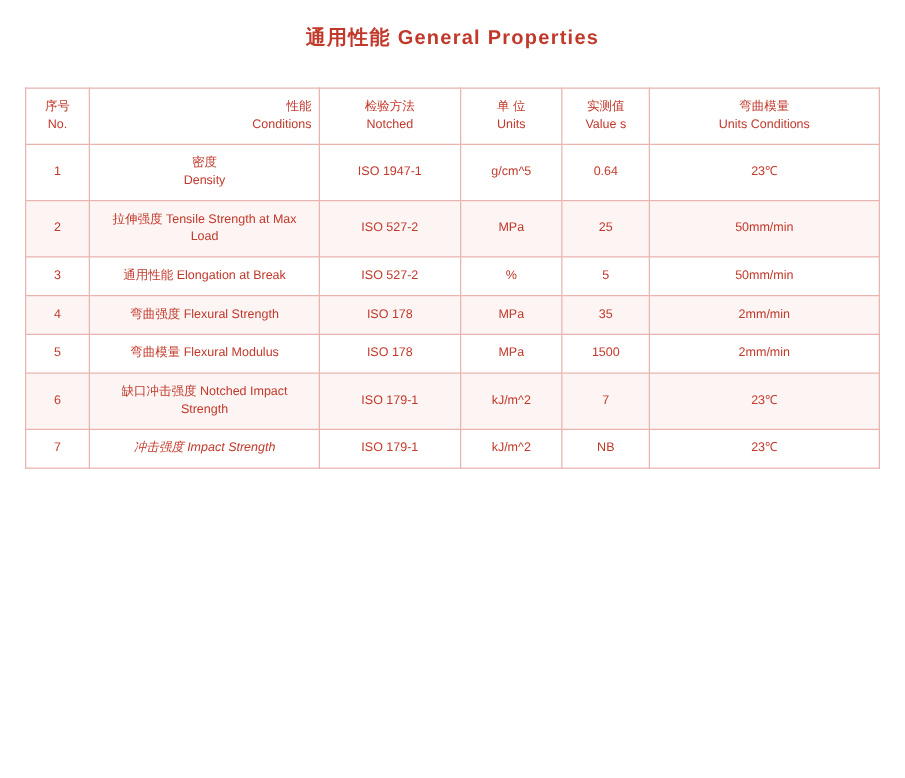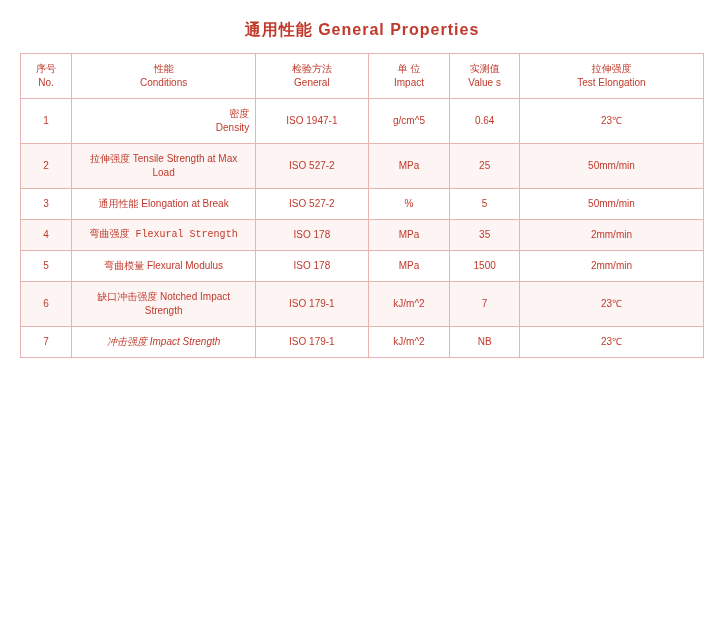--- a/index.html
+++ b/index.html
@@ -21,21 +21,21 @@
 
     .table-container {
       width: 684px;
     }
 
     .table-title {
       text-align: center;
       color: #c0392b;
       font-size: 16px;
       font-weight: bold;
-      margin-bottom: 12px;
+      margin-bottom: 29px;
       letter-spacing: 1px;
     }
 
     table {
       width: 100%;
       border-collapse: collapse;
       color: #c0392b;
       font-size: 10px;
     }
 
@@ -58,21 +58,21 @@
 
     tbody tr {
       background: #fff;
     }
 
     tbody tr:nth-child(even) {
       background: #fdf5f4;
     }
 
     .col-no { width: 50px; }
-    .col-prop { width: 180px; }
+    .col-prop { width: 180px; text-align: right; }
     .col-method { width: 110px; }
     .col-units { width: 80px; }
     .col-values { width: 68px; }
     .col-conditions { width: 180px; }
   </style>
 </head>
 <body>
 
 <div class="table-container">
   <div class="table-title">通用性能  General Properties</div>
@@ -82,40 +82,40 @@
         <th class="col-no">
           <div>序号</div>
           <div>No.</div>
         </th>
         <th class="col-prop">
           <div>性能</div>
           <div>Conditions</div>
         </th>
         <th class="col-method">
           <div>检验方法</div>
-          <div>General</div>
+          <div>Notched</div>
         </th>
         <th class="col-units">
           <div>单  位</div>
-          <div>Impact</div>
+          <div>Units</div>
         </th>
         <th class="col-values">
           <div>实测值</div>
           <div>Value s</div>
         </th>
         <th class="col-conditions">
-          <div>拉伸强度</div>
-          <div>Test Elongation</div>
+          <div>弯曲模量</div>
+          <div>Units Conditions</div>
         </th>
       </tr>
     </thead>
     <tbody id="table-body">
     <tr>
           <td>1</td>
-          <td style="white-space: pre-line; text-align: right;">密度
+          <td style="white-space: pre-line;">密度
 Density</td>
           <td>ISO 1947-1</td>
           <td>g/cm^5</td>
           <td>0.64</td>
           <td>23℃</td>
         </tr>
         <tr>
           <td>2</td>
           <td style="white-space: pre-line;">拉伸强度 Tensile Strength at Max Load</td>
           <td>ISO 527-2</td>
@@ -126,21 +126,21 @@
         <tr>
           <td>3</td>
           <td style="white-space: pre-line;">通用性能 Elongation at Break</td>
           <td>ISO 527-2</td>
           <td>%</td>
           <td>5</td>
           <td>50mm/min</td>
         </tr>
         <tr>
           <td>4</td>
-          <td style="white-space: pre-line; font-family: Liberation Mono, monospace;">弯曲强度 Flexural Strength</td>
+          <td style="white-space: pre-line;">弯曲强度 Flexural Strength</td>
           <td>ISO 178</td>
           <td>MPa</td>
           <td>35</td>
           <td>2mm/min</td>
         </tr>
         <tr>
           <td>5</td>
           <td style="white-space: pre-line; text-align: center;">弯曲模量 Flexural Modulus</td>
           <td>ISO 178</td>
           <td>MPa</td>

